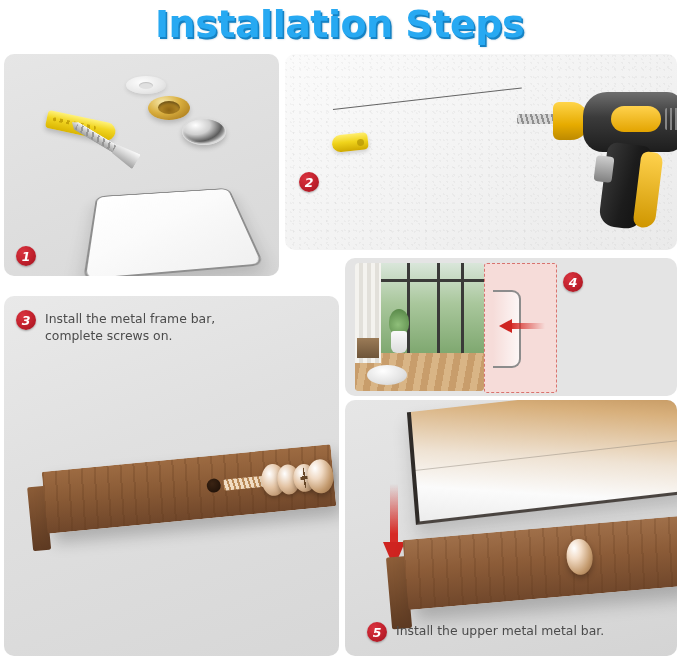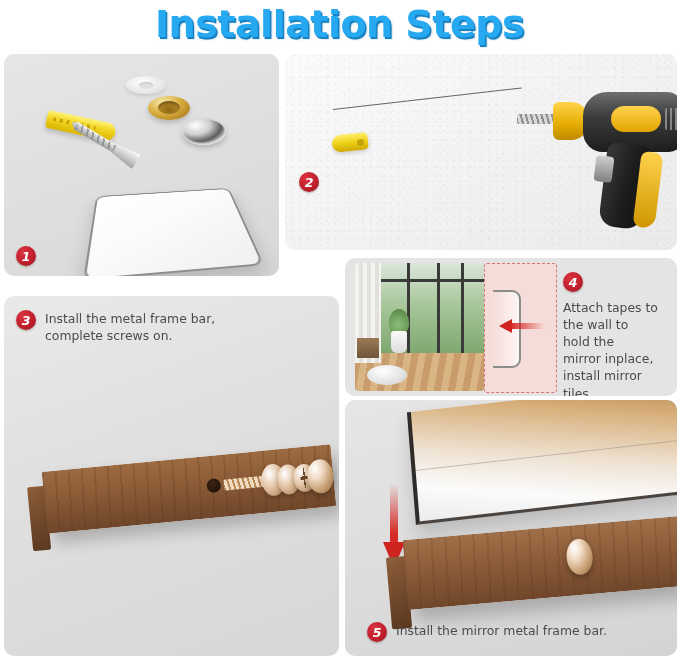--- a/index.html
+++ b/index.html
@@ -405,39 +405,34 @@
   <div class="tape-zone">
     <div class="mirror-edge"></div>
     <div class="arrow-left">
       <div class="tail"></div>
       <div class="head"></div>
     </div>
   </div>
 
   <div class="cap4">
     <div class="badge">4</div>
-    <div class="caption-text">Attach tapes to
-the wall to
-hold the
-mirror inplace,
-install mirror tiles.</div>
   </div>
 </div>
 
 <div class="panel" id="p5">
   <div class="mirror5"></div>
 
   <div class="arrow-down">
     <div class="tail"></div>
     <div class="head"></div>
   </div>
 
   <div class="bar5">
     <div class="end"></div>
     <div class="face"></div>
     <div class="knob"></div>
   </div>
 
   <div class="caption cap">
     <div class="badge">5</div>
-    <div class="caption-text">Install the mirror metal frame bar.</div>
+    <div class="caption-text">Install the upper metal metal bar.</div>
   </div>
 </div>
 
 </body></html>

